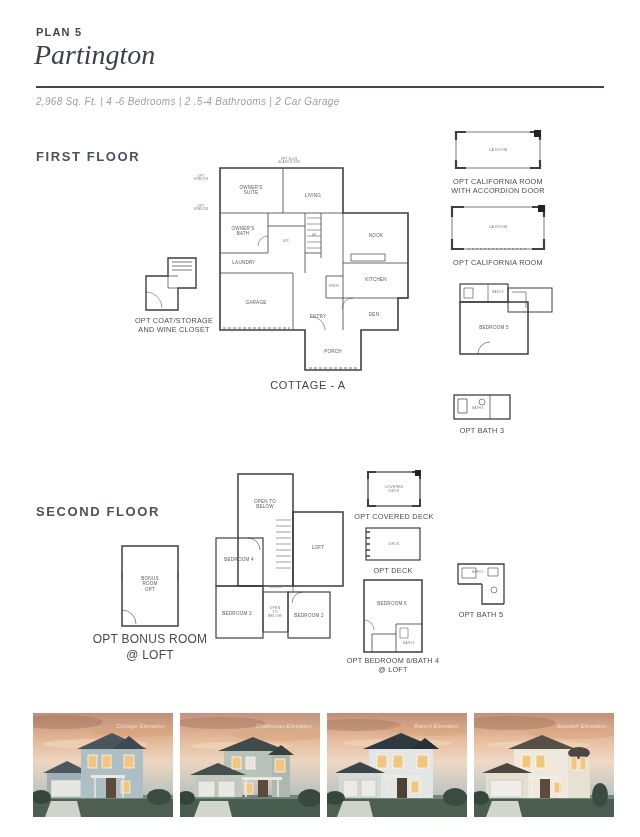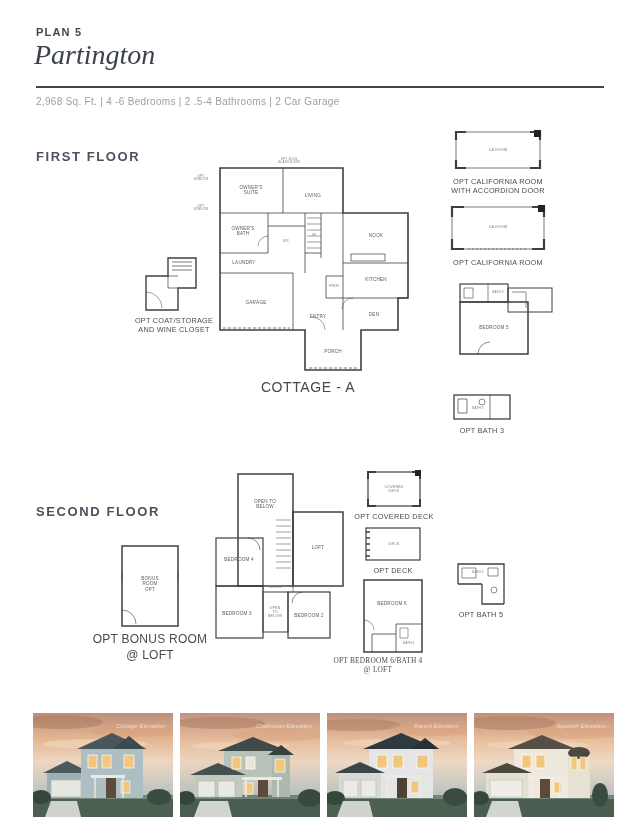--- a/index.html
+++ b/index.html
@@ -4,32 +4,32 @@
 <style>
   html,body{margin:0;padding:0;background:#fff;}
   .page{position:relative;width:640px;height:837px;background:#fff;overflow:hidden;
         font-family:"Liberation Sans",sans-serif;color:#3f4650;}
   .abs{position:absolute;}
   
   .plan-kicker{left:36px;top:26px;font-size:11px;font-weight:bold;letter-spacing:1.2px;color:#3e4754;}
   .plan-name{left:34px;top:39px;font-family:"Liberation Serif",serif;font-style:italic;
              font-size:28px;color:#3b4149;}
   .rule{left:36px;top:86px;width:568px;height:2px;background:#3c4754;}
-  .specs{left:36px;top:96px;font-size:10px;color:#9b9fa3;letter-spacing:.3px;}
+  .specs{left:36px;top:96px;font-size:10px;color:#9b9fa3;letter-spacing:.3px;font-style:italic;}
   
   .sec-h{font-size:13px;font-weight:bold;letter-spacing:1.6px;color:#49525e;}
   
   .diagram{position:absolute;}
   .diagram svg{display:block;}
   .rl{position:absolute;transform:translate(-50%,-50%);color:#5b5b5b;text-align:center;
       line-height:1.15;white-space:pre-line;font-size:4.6px;letter-spacing:.2px;}
   .rl.tiny{font-size:3px;color:#777;}
   .opt-caption{position:absolute;text-align:center;font-size:7.3px;line-height:1.3;
       color:#4a4a4a;letter-spacing:.25px;white-space:pre-line;}
-  .ff-caption{left:193px;top:378px;width:230px;font-size:14px;color:#474747;letter-spacing:.6px;}
+  .ff-caption{left:193px;top:378px;width:230px;font-size:11px;color:#474747;letter-spacing:.6px;}
   svg text{font-family:"Liberation Sans",sans-serif;}
   .photo-row{position:absolute;left:33px;top:713px;display:flex;gap:7px;}
   .photo{width:140px;height:104px;}
 </style>
 </head>
 <body>
 
 <div class="page">
 
   <div class="abs plan-kicker">PLAN 5</div>
@@ -208,21 +208,21 @@
     <svg width="70" height="80" viewBox="0 0 70 80">
       <g stroke="#3f3f3f" fill="none">
         <rect x="6" y="4" width="58" height="72" stroke-width="1.5"></rect>
         <path stroke-width="0.8" d="M38,48 H64 M38,48 V76 M14,58 H38 M14,58 V76"></path>
         <path stroke-width="0.5" d="M6,44 a10,10 0 0 1 10,10 M42,52 h8 v10 h-8 z"></path>
       </g>
     </svg>
     <div class="rl" style="left:34px;top:28px;">BEDROOM 6</div>
     <div class="rl tiny" style="left:51px;top:68px;">BATH 4</div>
   </div>
-  <div class="opt-caption" style="left:288px;top:656px;width:180px;font-family:Liberation Serif, serif;">OPT BEDROOM 6/BATH 4
+  <div class="opt-caption" style="left:303px;top:656px;width:180px;">OPT BEDROOM 6/BATH 4
 @ LOFT</div>
 
   <div class="diagram" style="left:452px;top:560px;width:58px;height:48px;">
     <svg width="58" height="48" viewBox="0 0 58 48">
       <g stroke="#3f3f3f" fill="none">
         <path stroke-width="1.3" d="M6,24 V4 H52 V44 M6,24 H30 M30,24 V44 H52"></path>
         <path stroke-width="0.6" d="M10,8 h14 v10 h-14 z M36,8 h10 v8 h-10 z"></path>
         <circle cx="42" cy="30" r="3" stroke-width="0.6"></circle>
       </g>
     </svg>

